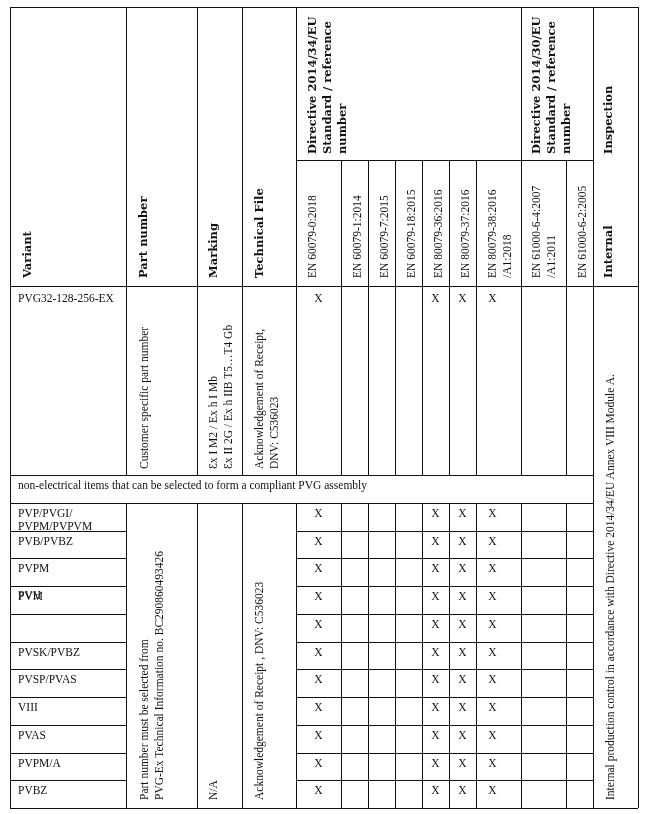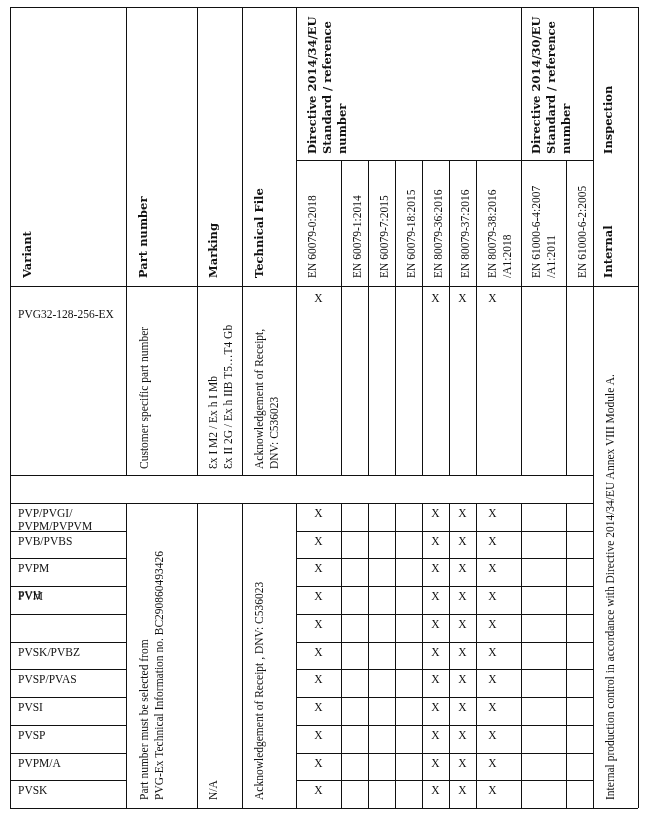--- a/index.html
+++ b/index.html
@@ -95,38 +95,39 @@
     <div class="rot ml std" style="left: 350px; top: 278px;">EN 60079-1:2014</div>
     <div class="rot ml std" style="left: 377px; top: 278px;">EN 60079-7:2015</div>
     <div class="rot ml std" style="left: 404px; top: 278px;">EN 60079-18:2015</div>
     <div class="rot ml std" style="left: 431px; top: 278px;">EN 80079-36:2016</div>
     <div class="rot ml std" style="left: 458px; top: 278px;">EN 80079-37:2016</div>
     <div class="rot ml std" style="left: 485px; top: 278px;">EN 80079-38:2016
 /A1:2018</div>
     <div class="rot ml std" style="left: 529px; top: 278px;">EN 61000-6-4:2007
 /A1:2011</div>
     <div class="rot ml std" style="left: 575px; top: 278px;">EN 61000-6-2:2005</div>
-    <div class="plain ml" style="left: 18px; top: 308px;">PVG32-128-256-EX</div>
+    <div class="plain ml" style="left: 18px; top: 292px;">PVG32-128-256-EX</div>
     <div class="rot ml body" style="left: 137px; top: 469px;">Customer specific part number</div>
     <div class="rot ml body" style="left: 206px; top: 469px;">Ɛx I M2 / Ex h I Mb
 Ɛx II 2G / Ex h IIB T5…T4 Gb</div>
     <div class="rot ml body" style="left: 252px; top: 469px;">Acknowledgement of Receipt,
 DNV: C536023</div>
     <div class="x" style="left: 318.5px; top: 292px;"><span>X</span></div>
     <div class="x" style="left: 435.5px; top: 292px;"><span>X</span></div>
     <div class="x" style="left: 462.5px; top: 292px;"><span>X</span></div>
     <div class="x" style="left: 492.5px; top: 292px;"><span>X</span></div>
+    <div class="plain ml" style="left: 18px; top: 479px;">non-electrical items that can be selected to form a compliant PVG assembly</div>
     <div class="rot ml body" style="left: 603px; top: 800px;">Internal production control in accordance with Directive 2014/34/EU Annex VIII Module A.</div>
     <div class="plain ml" style="left: 18px; top: 507px;">PVP/PVGI/
 PVPM/PVPVM</div>
     <div class="x" style="left: 318.5px; top: 507px;"><span>X</span></div>
     <div class="x" style="left: 435.5px; top: 507px;"><span>X</span></div>
     <div class="x" style="left: 462.5px; top: 507px;"><span>X</span></div>
     <div class="x" style="left: 492.5px; top: 507px;"><span>X</span></div>
-    <div class="plain ml" style="left: 18px; top: 534.727px;">PVB/PVBS</div>
+    <div class="plain ml" style="left: 18px; top: 534.727px;">PVB/PVBZ</div>
     <div class="x" style="left: 318.5px; top: 534.727px;"><span>X</span></div>
     <div class="x" style="left: 435.5px; top: 534.727px;"><span>X</span></div>
     <div class="x" style="left: 462.5px; top: 534.727px;"><span>X</span></div>
     <div class="x" style="left: 492.5px; top: 534.727px;"><span>X</span></div>
     <div class="plain ml" style="left: 18px; top: 562.455px;">PVPM</div>
     <div class="x" style="left: 318.5px; top: 562.455px;"><span>X</span></div>
     <div class="x" style="left: 435.5px; top: 562.455px;"><span>X</span></div>
     <div class="x" style="left: 462.5px; top: 562.455px;"><span>X</span></div>
     <div class="x" style="left: 492.5px; top: 562.455px;"><span>X</span></div>
     <div class="plain ml" style="left: 18px; top: 590.182px;">PVM</div>
@@ -142,36 +143,36 @@
     <div class="plain ml" style="left: 18px; top: 645.636px;">PVSK/PVBZ</div>
     <div class="x" style="left: 318.5px; top: 645.636px;"><span>X</span></div>
     <div class="x" style="left: 435.5px; top: 645.636px;"><span>X</span></div>
     <div class="x" style="left: 462.5px; top: 645.636px;"><span>X</span></div>
     <div class="x" style="left: 492.5px; top: 645.636px;"><span>X</span></div>
     <div class="plain ml" style="left: 18px; top: 673.364px;">PVSP/PVAS</div>
     <div class="x" style="left: 318.5px; top: 673.364px;"><span>X</span></div>
     <div class="x" style="left: 435.5px; top: 673.364px;"><span>X</span></div>
     <div class="x" style="left: 462.5px; top: 673.364px;"><span>X</span></div>
     <div class="x" style="left: 492.5px; top: 673.364px;"><span>X</span></div>
-    <div class="plain ml" style="left: 18px; top: 701.091px;">PVSI</div>
+    <div class="plain ml" style="left: 18px; top: 701.091px;">VIII</div>
     <div class="x" style="left: 318.5px; top: 701.091px;"><span>X</span></div>
     <div class="x" style="left: 435.5px; top: 701.091px;"><span>X</span></div>
     <div class="x" style="left: 462.5px; top: 701.091px;"><span>X</span></div>
     <div class="x" style="left: 492.5px; top: 701.091px;"><span>X</span></div>
-    <div class="plain ml" style="left: 18px; top: 728.818px;">PVSP</div>
+    <div class="plain ml" style="left: 18px; top: 728.818px;">PVAS</div>
     <div class="x" style="left: 318.5px; top: 728.818px;"><span>X</span></div>
     <div class="x" style="left: 435.5px; top: 728.818px;"><span>X</span></div>
     <div class="x" style="left: 462.5px; top: 728.818px;"><span>X</span></div>
     <div class="x" style="left: 492.5px; top: 728.818px;"><span>X</span></div>
     <div class="plain ml" style="left: 18px; top: 756.545px;">PVPM/A</div>
     <div class="x" style="left: 318.5px; top: 756.545px;"><span>X</span></div>
     <div class="x" style="left: 435.5px; top: 756.545px;"><span>X</span></div>
     <div class="x" style="left: 462.5px; top: 756.545px;"><span>X</span></div>
     <div class="x" style="left: 492.5px; top: 756.545px;"><span>X</span></div>
-    <div class="plain ml" style="left: 18px; top: 784.273px;">PVSK</div>
+    <div class="plain ml" style="left: 18px; top: 784.273px;">PVBZ</div>
     <div class="x" style="left: 318.5px; top: 784.273px;"><span>X</span></div>
     <div class="x" style="left: 435.5px; top: 784.273px;"><span>X</span></div>
     <div class="x" style="left: 462.5px; top: 784.273px;"><span>X</span></div>
     <div class="x" style="left: 492.5px; top: 784.273px;"><span>X</span></div>
     <div class="rot ml body" style="left: 137px; top: 800px;">Part number must be selected from
 PVG-Ex Technical Information no. BC290860493426</div>
     <div class="rot ml body" style="left: 206px; top: 800px;">N/A</div>
     <div class="rot ml body" style="left: 252px; top: 800px;">Acknowledgement of Receipt , DNV: C536023</div>
   </div>
 

